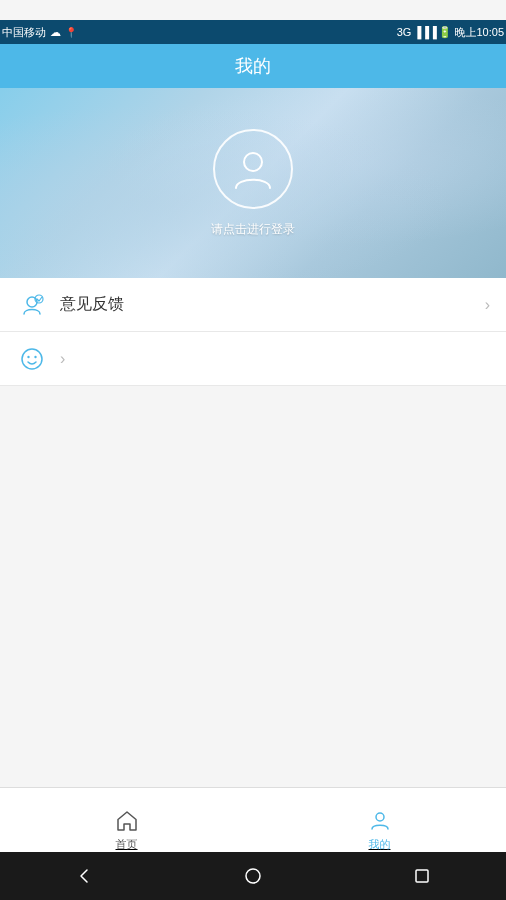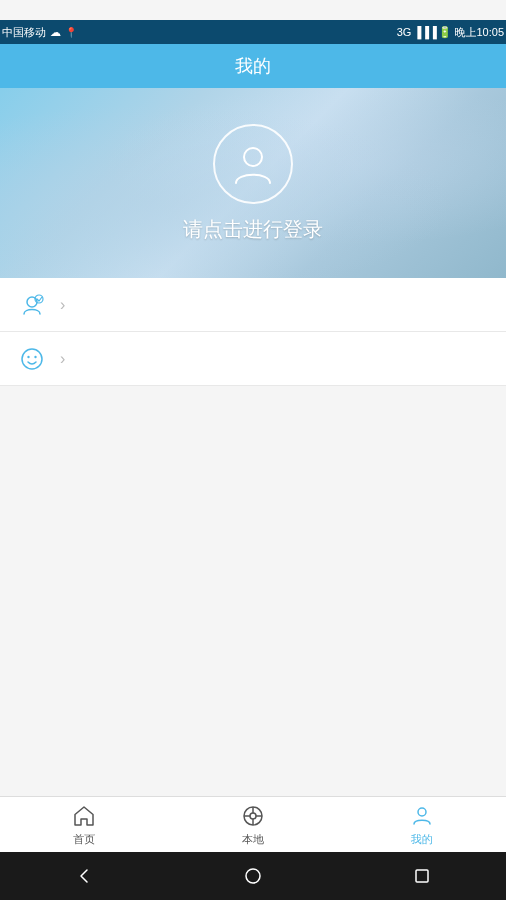--- a/index.html
+++ b/index.html
@@ -72,21 +72,21 @@
       justify-content: center;
       position: relative;
       z-index: 1;
       margin-bottom: 12px;
     }
     .avatar-icon-svg {
       width: 50px;
       height: 50px;
     }
     .login-hint {
-      font-size: 20px;
+      font-size: 12px;
       color: #fff;
       position: relative;
       z-index: 1;
       text-shadow: 0 1px 2px rgba(0,0,0,0.2);
     }
 
     
     .menu-list {
       background: #fff;
       flex: none;
@@ -116,25 +116,26 @@
     .menu-arrow {
       font-size: 16px;
       color: #bbb;
     }
 
     
     .spacer { flex: 1; background: #f5f5f5; }
 
     
     .tab-bar {
-      height: 56px;
+      height: 65px;
       background: #fff;
       border-top: 1px solid #ddd;
       display: flex;
-      align-items: center;
+      align-items: flex-end;
+      text-decoration: underline;
     }
     .tab-item {
       flex: 1;
       display: flex;
       flex-direction: column;
       align-items: center;
       justify-content: center;
       cursor: pointer;
       gap: 3px;
     }
@@ -202,20 +203,21 @@
 
   <div class="menu-item">
     <div class="menu-icon-wrap">
       <svg width="26" height="26" viewBox="0 0 26 26" fill="none" xmlns="http://www.w3.org/2000/svg">
         <circle cx="13" cy="10" r="5" stroke="#4db8e8" stroke-width="1.5" fill="none"></circle>
         <path d="M5 22 C5 16 21 16 21 22" stroke="#4db8e8" stroke-width="1.5" fill="none" stroke-linecap="round"></path>
         <circle cx="20" cy="7" r="4" stroke="#4db8e8" stroke-width="1.2" fill="none"></circle>
         <path d="M18 7 L20 9 L23 5" stroke="#4db8e8" stroke-width="1.2" stroke-linecap="round" stroke-linejoin="round"></path>
       </svg>
     </div>
+    <span class="menu-label">意见反馈</span>
     <span class="menu-arrow">›</span>
   </div>
 
   <div class="menu-item">
     <div class="menu-icon-wrap">
       <svg width="26" height="26" viewBox="0 0 26 26" fill="none" xmlns="http://www.w3.org/2000/svg">
         <circle cx="13" cy="13" r="10" stroke="#4db8e8" stroke-width="1.5" fill="none"></circle>
         <circle cx="9.5" cy="11" r="1.2" fill="#4db8e8"></circle>
         <circle cx="16.5" cy="11" r="1.2" fill="#4db8e8"></circle>
         <path d="M9 16 Q13 20 17 16" stroke="#4db8e8" stroke-width="1.5" fill="none" stroke-linecap="round"></path>
@@ -232,33 +234,20 @@
 
   <div class="tab-item inactive">
     <div class="tab-icon">
       <svg width="24" height="24" viewBox="0 0 24 24" fill="none" xmlns="http://www.w3.org/2000/svg">
         <path d="M3 10.5L12 3L21 10.5V21H15V15H9V21H3V10.5Z" stroke="#555" stroke-width="1.5" fill="none" stroke-linejoin="round"></path>
       </svg>
     </div>
     <span class="tab-label">首页</span>
   </div>
 
-  <div class="tab-item inactive">
-    <div class="tab-icon">
-      <svg width="24" height="24" viewBox="0 0 24 24" fill="none" xmlns="http://www.w3.org/2000/svg">
-        <circle cx="12" cy="12" r="9" stroke="#555" stroke-width="1.5" fill="none"></circle>
-        <circle cx="12" cy="12" r="3" stroke="#555" stroke-width="1.5" fill="none"></circle>
-        <line x1="12" y1="3" x2="12" y2="9" stroke="#555" stroke-width="1.5"></line>
-        <line x1="12" y1="15" x2="12" y2="21" stroke="#555" stroke-width="1.5"></line>
-        <line x1="3" y1="12" x2="9" y2="12" stroke="#555" stroke-width="1.5"></line>
-        <line x1="15" y1="12" x2="21" y2="12" stroke="#555" stroke-width="1.5"></line>
-      </svg>
-    </div>
-    <span class="tab-label">本地</span>
-  </div>
 
   <div class="tab-item active">
     <div class="tab-icon">
       <svg width="24" height="24" viewBox="0 0 24 24" fill="none" xmlns="http://www.w3.org/2000/svg">
         <circle cx="12" cy="8" r="4" stroke="#4db8e8" stroke-width="1.5" fill="none"></circle>
         <path d="M4 20 C4 15 20 15 20 20" stroke="#4db8e8" stroke-width="1.5" fill="none" stroke-linecap="round"></path>
       </svg>
     </div>
     <span class="tab-label" style="color:#4db8e8;">我的</span>
   </div>

